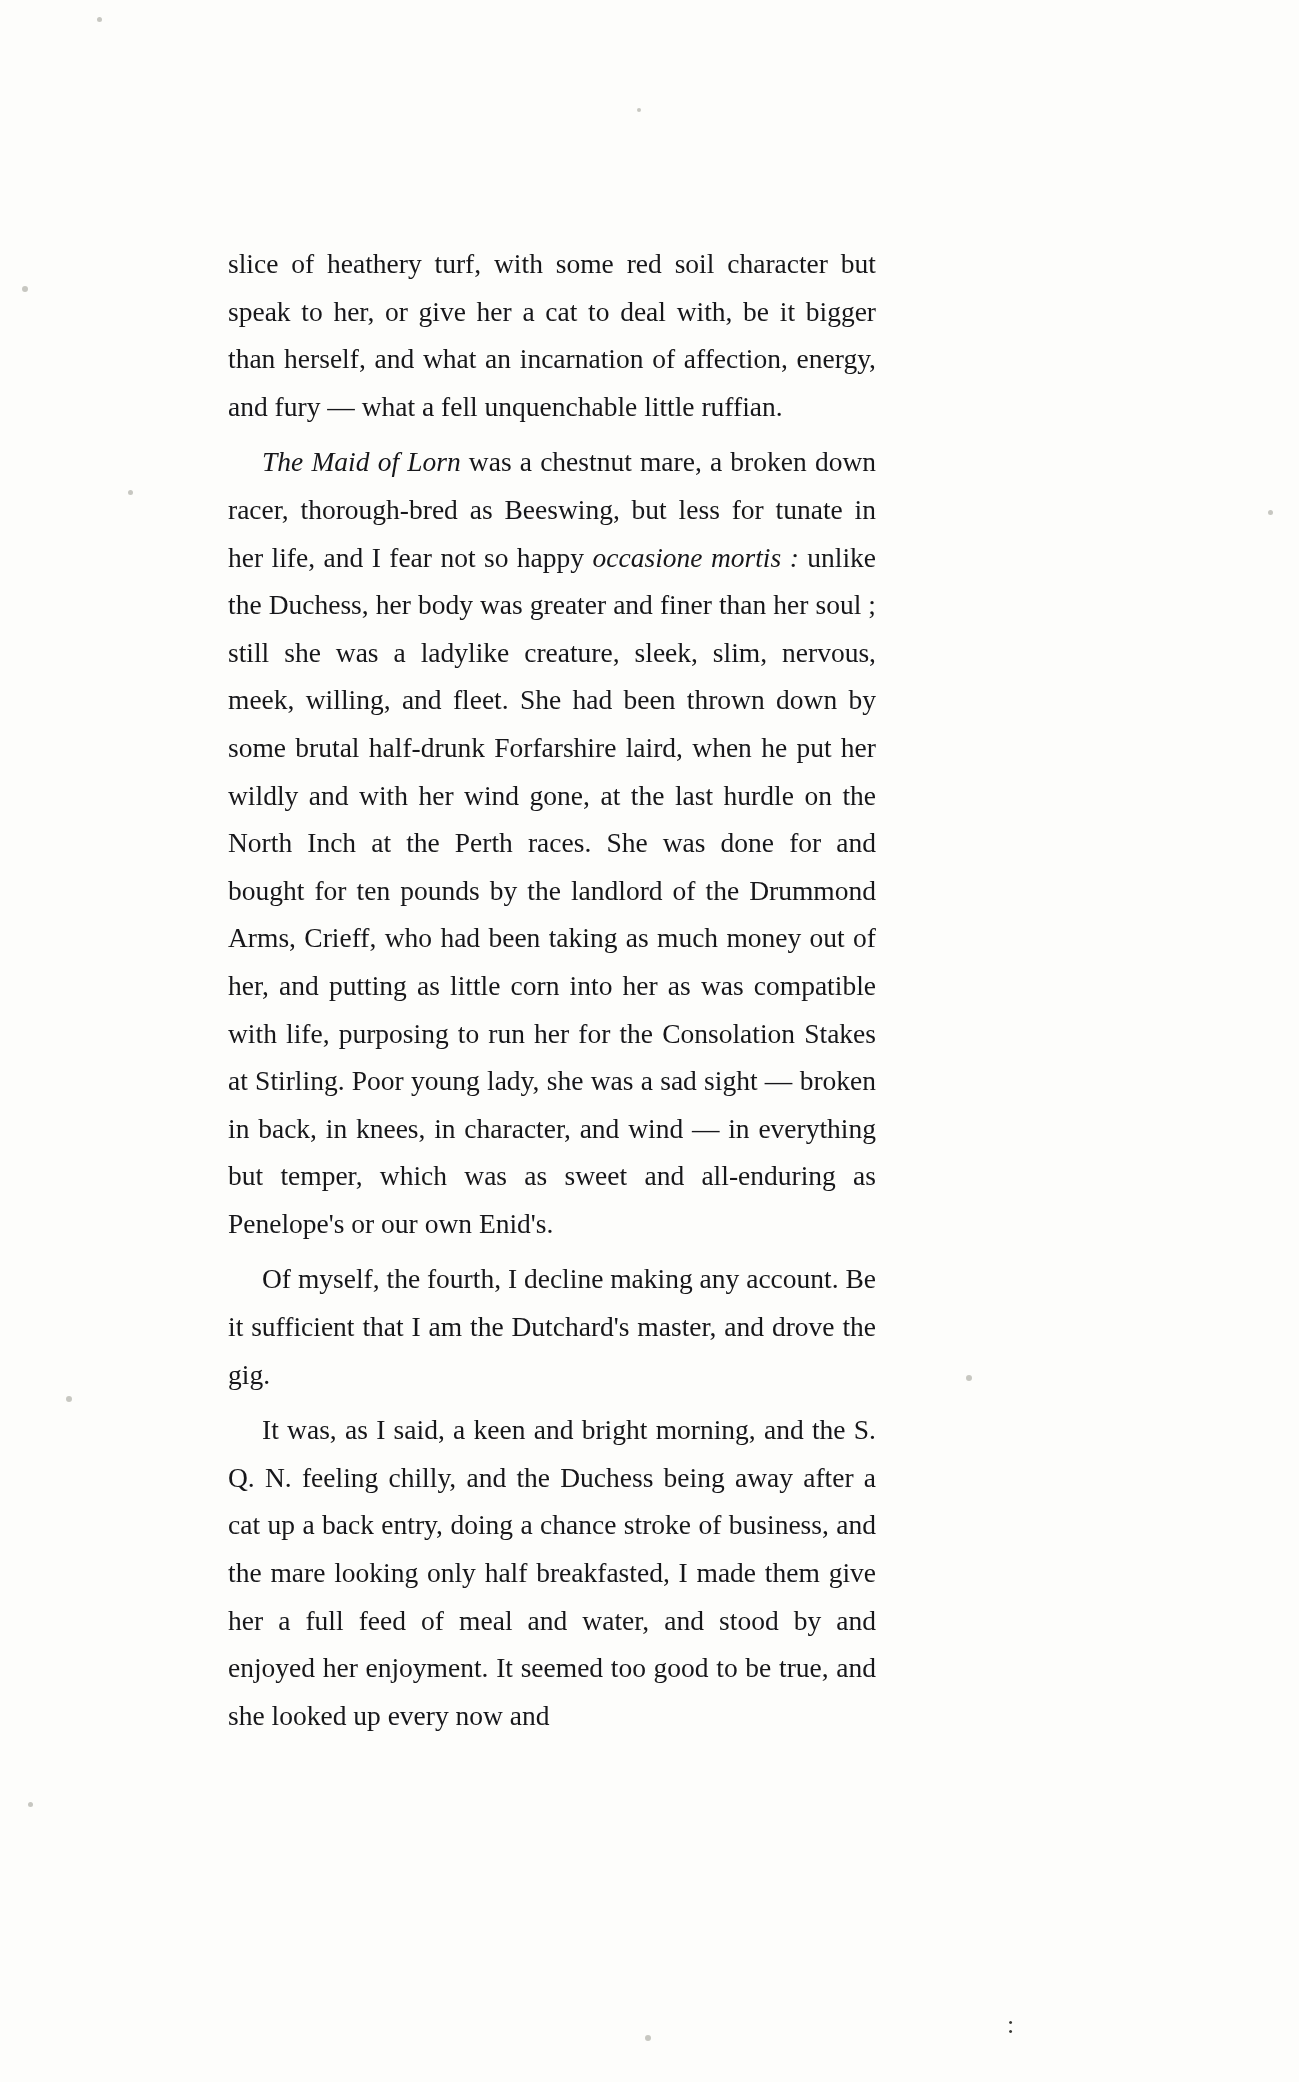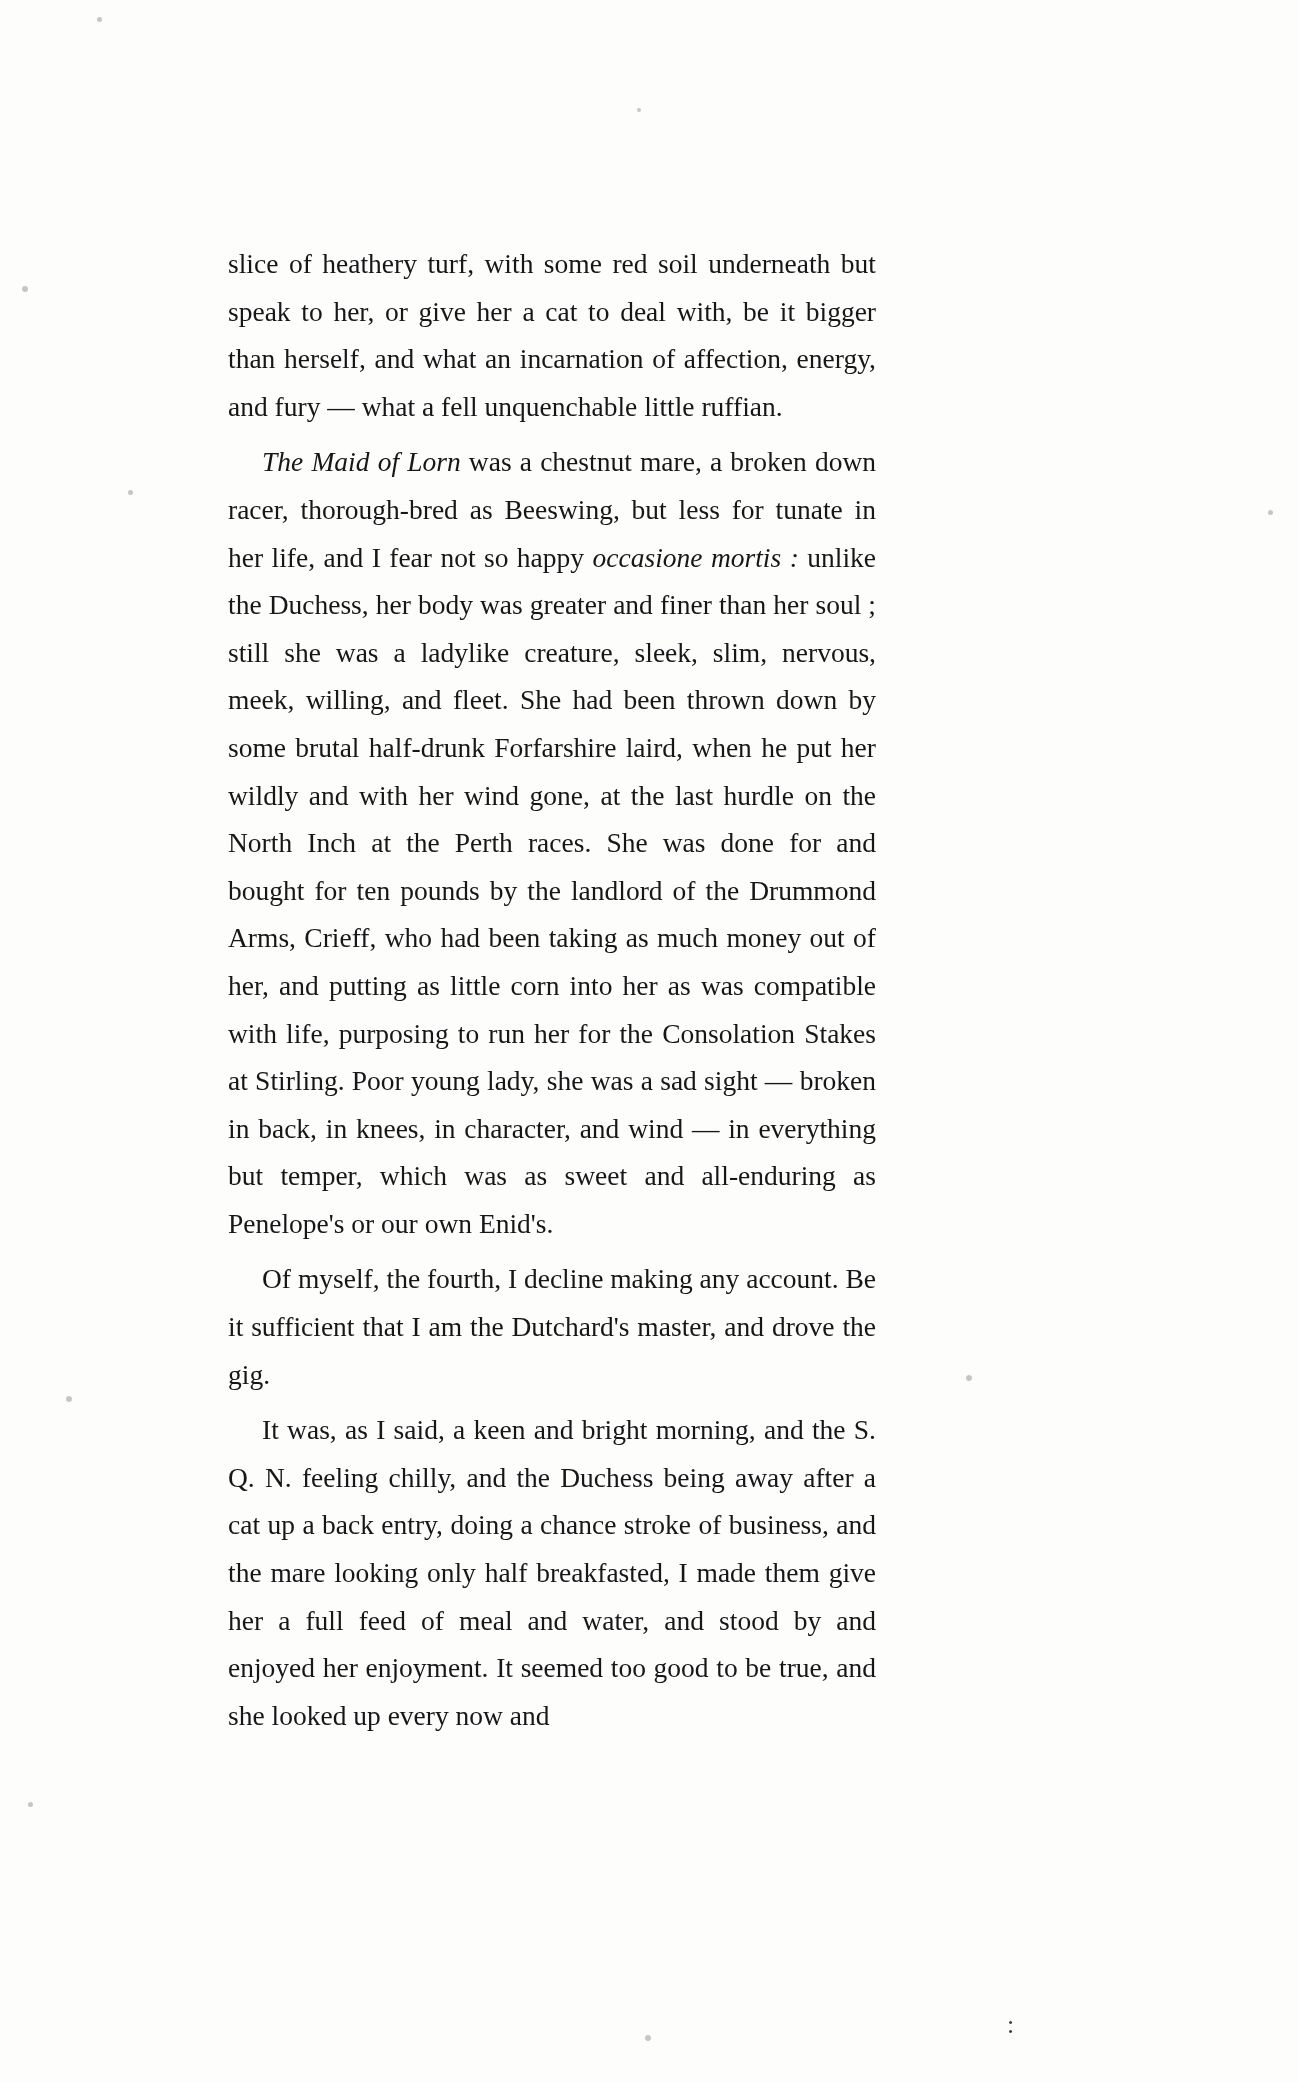--- a/index.html
+++ b/index.html
@@ -101,21 +101,21 @@
   <div class="speck" style="left:1268px;top:510px; width:5px;  height:5px;"></div>
   <div class="speck" style="left:966px; top:1375px;width:6px;  height:6px;"></div>
   <div class="speck" style="left:66px;  top:1396px;width:6px;  height:6px;"></div>
   <div class="speck" style="left:28px;  top:1802px;width:5px;  height:5px;"></div>
   <div class="speck" style="left:645px; top:2035px;width:6px;  height:6px;"></div>
 
 
   <div class="body-col">
 
     <p class="para">
-      <span>slice of heathery turf, with some red soil underneath but speak to her, or give her a cat to deal with, be it bigger than herself, and what an incarnation of affection, energy, and fury — what a fell unquenchable little ruffian.</span>
+      <span>slice of heathery turf, with some red soil character but speak to her, or give her a cat to deal with, be it bigger than herself, and what an incarnation of affection, energy, and fury — what a fell unquenchable little ruffian.</span>
     </p>
 
     <p class="para indent">
       <span class="ital">The Maid of Lorn</span><span> was a chestnut mare, a broken down racer, thorough-bred as Beeswing, but less for tunate in her life, and I fear not so happy </span><span class="ital">occasione mortis :</span><span> unlike the Duchess, her body was greater and finer than her soul ; still she was a ladylike creature, sleek, slim, nervous, meek, willing, and fleet. She had been thrown down by some brutal half-drunk Forfarshire laird, when he put her wildly and with her wind gone, at the last hurdle on the North Inch at the Perth races. She was done for and bought for ten pounds by the landlord of the Drummond Arms, Crieff, who had been taking as much money out of her, and putting as little corn into her as was compatible with life, purposing to run her for the Consolation Stakes at Stirling. Poor young lady, she was a sad sight — broken in back, in knees, in character, and wind — in everything but temper, which was as sweet and all-enduring as Penelope's or our own Enid's.</span>
     </p>
 
     <p class="para indent">
       <span>Of myself, the fourth, I decline making any account. Be it sufficient that I am the Dutchard's master, and drove the gig.</span>
     </p>
 

